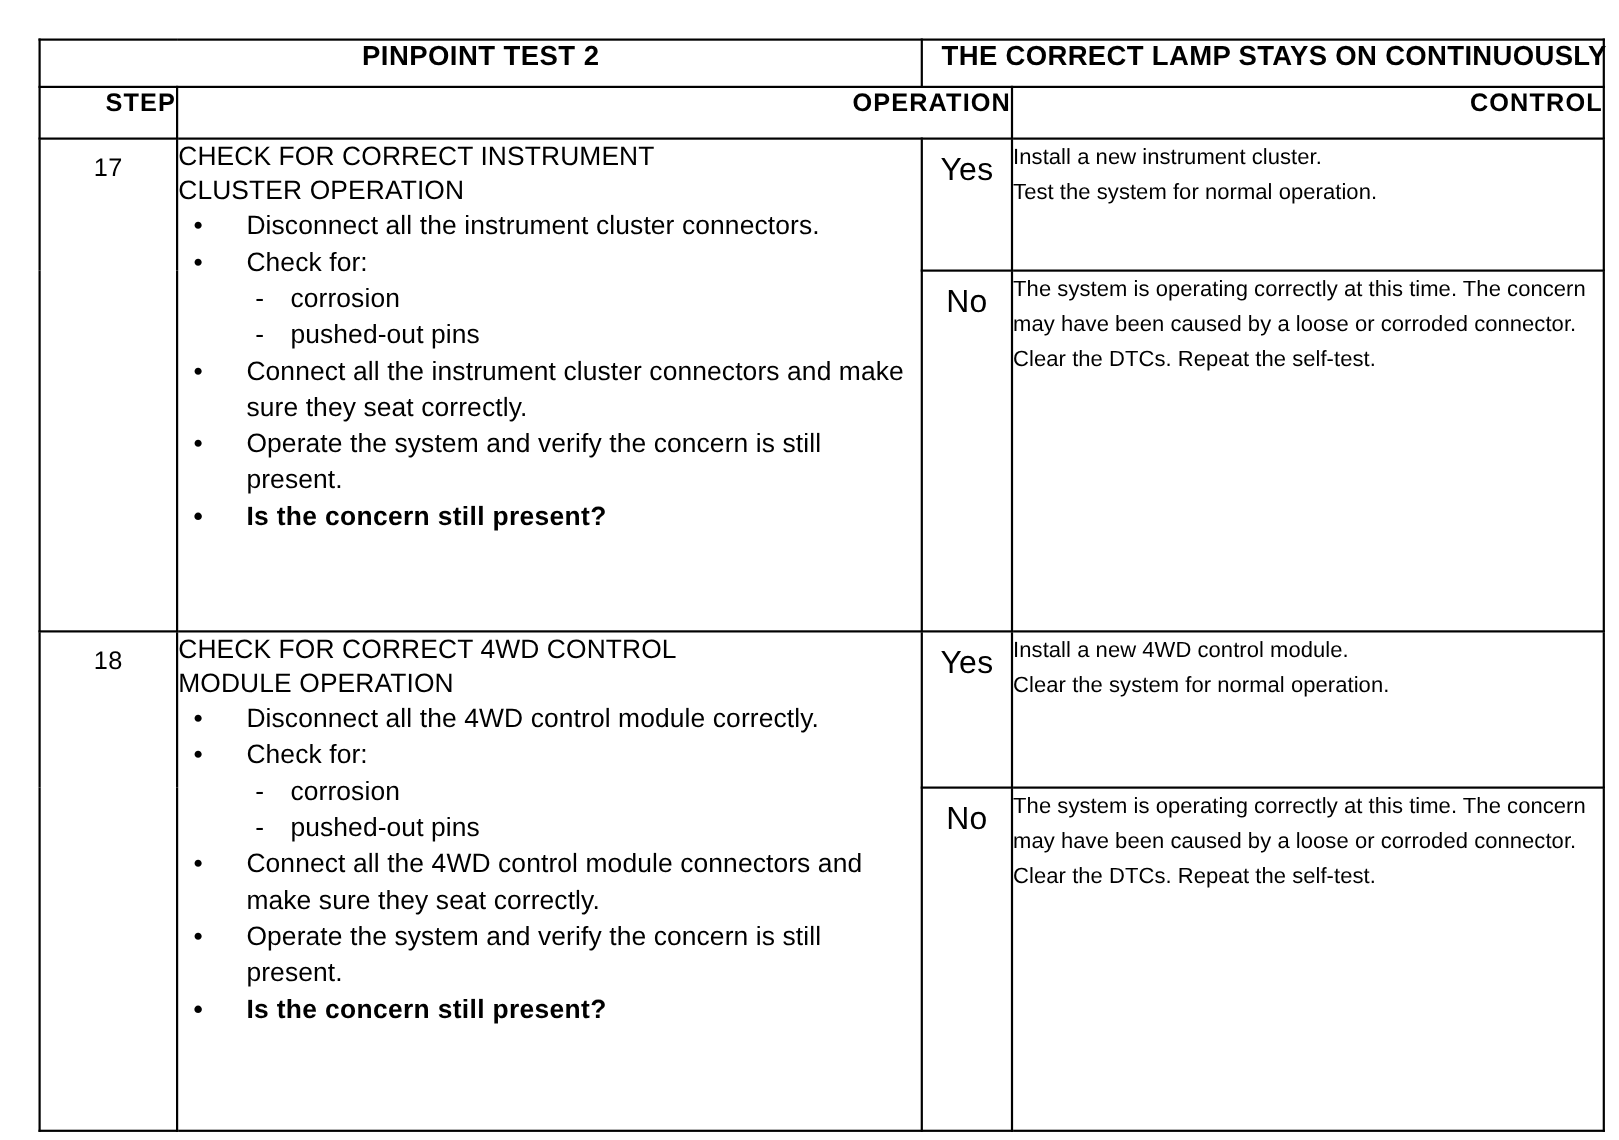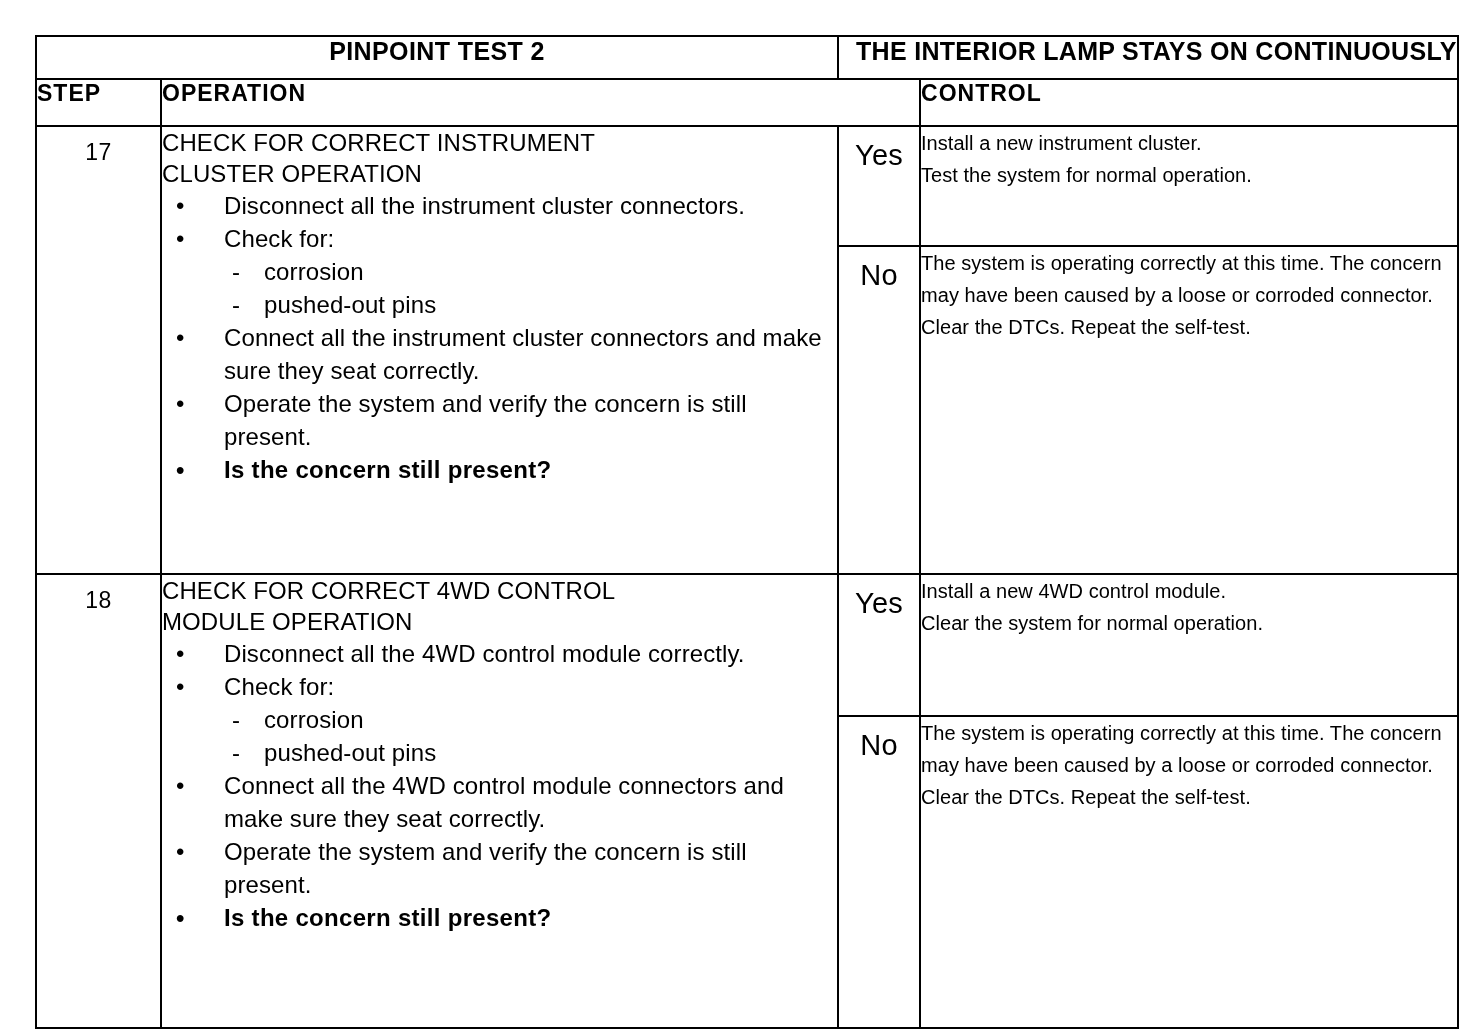--- a/index.html
+++ b/index.html
@@ -72,21 +72,21 @@
 
   
   .colhead-cell {
     height: 45px;
     vertical-align: middle;
   }
   .colhead {
     font-size: 23px;
     font-weight: bold;
     letter-spacing: 1.0px;
-    text-align: left;
+    text-align: right;
   }
 
   
   .step-num {
     font-size: 23px;
     text-align: center;
     padding-top: 12px;
     letter-spacing: 0.5px;
   }
 
@@ -176,21 +176,21 @@
       <col class="c-yesno">
       <col class="c-action">
     </colgroup>
     <tbody>
 
       <tr>
         <td class="banner-title-cell" colspan="2">
           <div class="banner-title">PINPOINT TEST 2</div>
         </td>
         <td class="banner-desc-cell" colspan="2">
-          <div class="banner-desc">THE INTERIOR LAMP STAYS ON CONTINUOUSLY</div>
+          <div class="banner-desc">THE CORRECT LAMP STAYS ON CONTINUOUSLY</div>
         </td>
       </tr>
 
       <tr>
         <td class="colhead-cell">
           <div class="colhead">STEP</div>
         </td>
         <td class="colhead-cell" colspan="2">
           <div class="colhead">OPERATION</div>
         </td>

